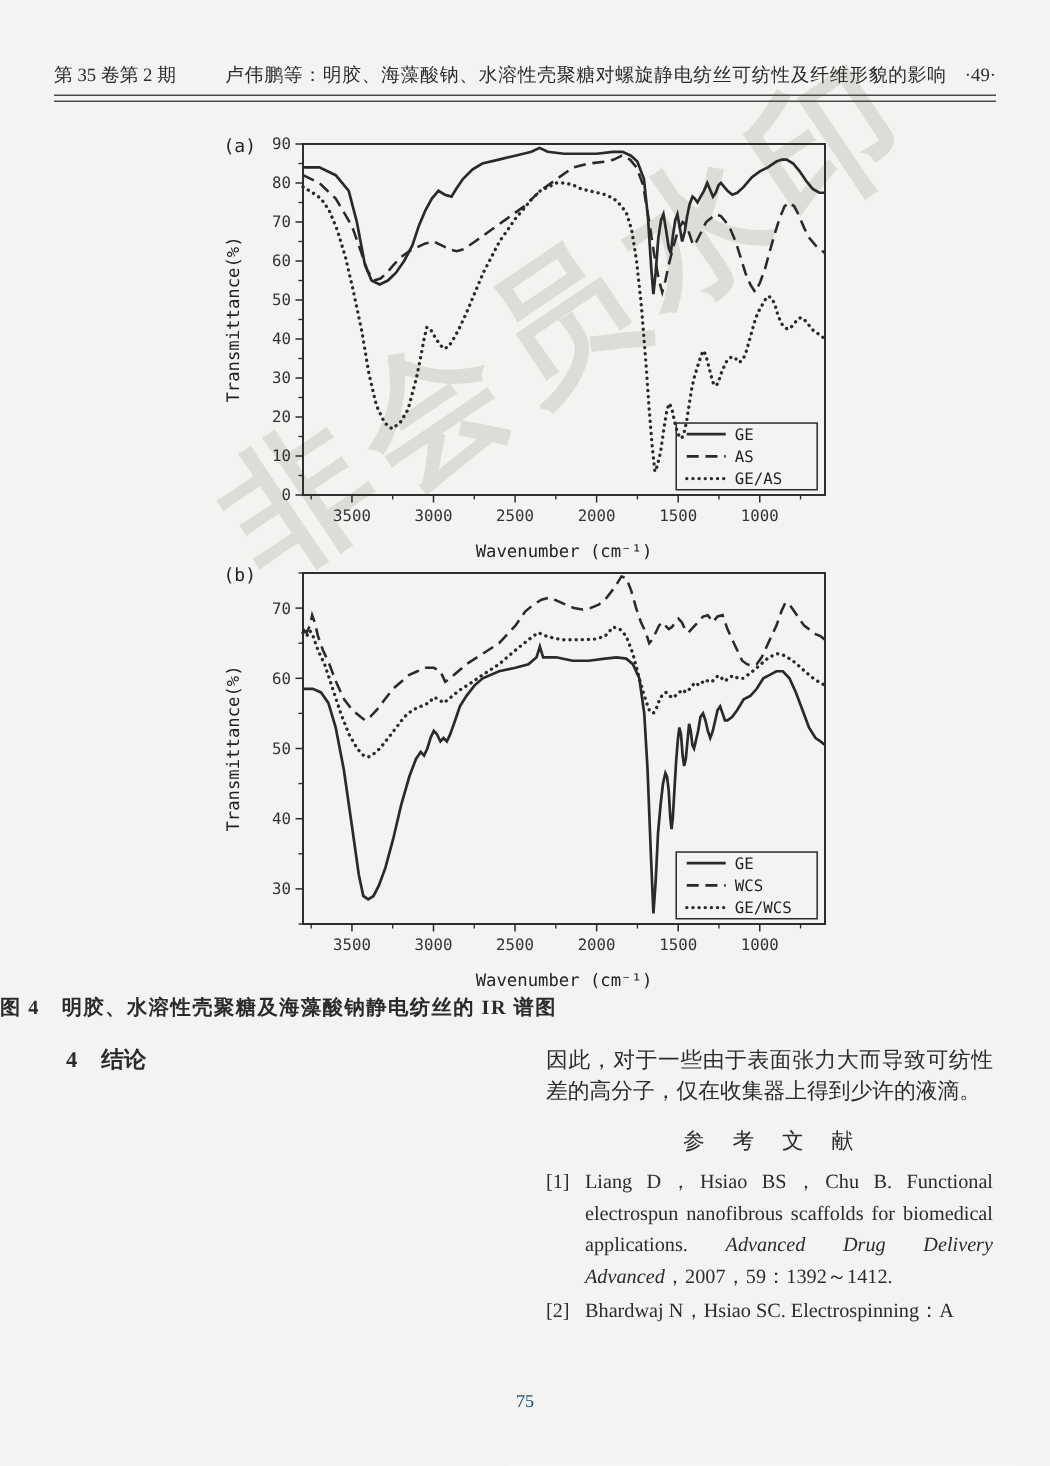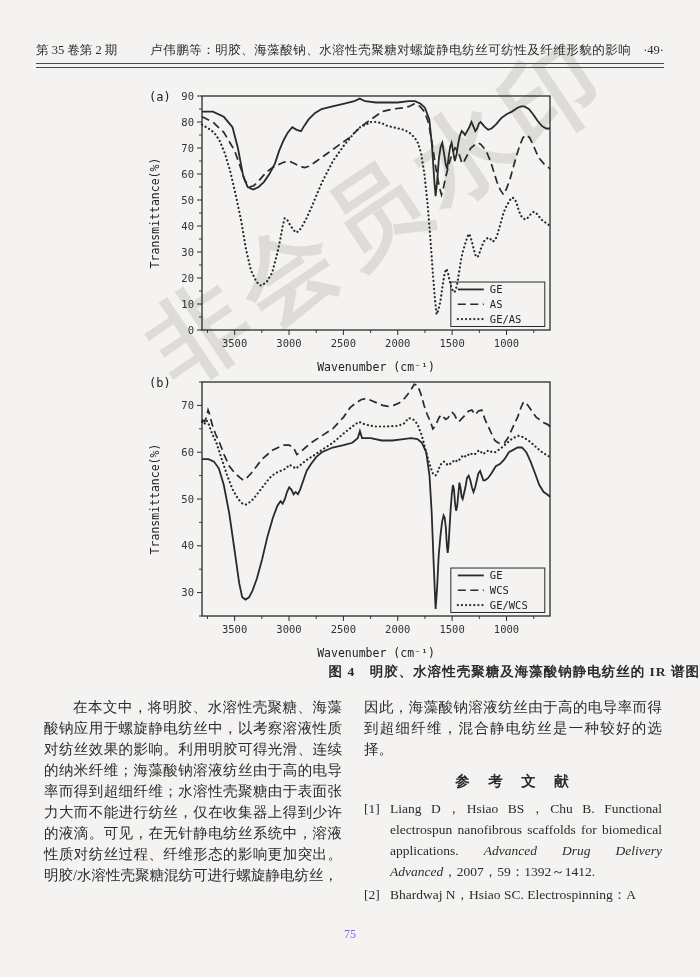--- a/index.html
+++ b/index.html
@@ -25,38 +25,38 @@
   }
   .chart{position:absolute;left:146px;width:420px;height:292px;z-index:1;}
   .chart-a{top:84px;}
   .chart-b{top:370px;}
   .tick{font:10.5px "DejaVu Sans Mono",monospace;fill:#333;}
   .axis-label{font:11.5px "DejaVu Sans Mono",monospace;fill:#222;}
   .panel-label{font:12px "DejaVu Sans Mono",monospace;fill:#222;}
   .legend-label{font:10.5px "DejaVu Sans Mono",monospace;fill:#222;}
   .caption{
     position:absolute;top:663px;left:0;right:0;z-index:1;
-    text-align:right;font-size:13.5px;font-weight:700;letter-spacing:1px;
+    text-align:left;font-size:13.5px;font-weight:700;letter-spacing:1px;
   }
   .columns{position:absolute;top:697px;left:44px;right:38px;z-index:1;display:flex;gap:22px;}
   .col{width:298px;}
   .sec-heading{font-size:15px;font-weight:700;margin:0 0 5px 0;}
   .sec-heading .num{margin-right:16px;}
   .body-par{font-size:14.5px;line-height:1.45;text-align:justify;margin:0;}
   .indent{text-indent:2em;}
   .ref-heading{
-    text-align:center;font-weight:700;font-size:14.5px;
+    text-align:center;font-weight:400;font-size:14.5px;
     margin:12px 0 8px 0;letter-spacing:2px;
   }
   .ref-item{
     font-size:13.5px;line-height:1.55;text-align:justify;
     padding-left:26px;position:relative;margin-bottom:2px;
   }
   .ref-label{position:absolute;left:0;}
-  .footer{position:absolute;top:927px;left:0;right:0;z-index:1;text-align:center;font-size:12px;color:#8b5cf6;}
+  .footer{position:absolute;top:927px;left:0;right:0;z-index:1;text-align:center;font-size:12px;color:#0c4a6e;}
 </style>
 </head>
 <body>
 
 <div class="page">
 
   <div class="watermark">非会员水印</div>
 
   <div class="header">
     <span>第 35 卷第 2 期</span>
@@ -178,24 +178,26 @@
       <line x1="311.82" y1="220.26" x2="337.82" y2="220.26" stroke="#2a2a2a" stroke-width="1.7" stroke-dasharray="8 4.5"></line>
       <text x="343.82" y="223.85999999999999" class="legend-label">WCS</text>
       <line x1="311.82" y1="235.08" x2="337.82" y2="235.08" stroke="#2a2a2a" stroke-width="2.2" stroke-dasharray="0.1 4" stroke-linecap="round"></line>
       <text x="343.82" y="238.68" class="legend-label">GE/WCS</text>
     </svg>
 
   <div class="caption">图 4　明胶、水溶性壳聚糖及海藻酸钠静电纺丝的 IR 谱图</div>
 
   <div class="columns">
     <div class="col">
-      <p class="body-par indent">在本文中，将明胶、水溶性壳聚糖、海藻酸钠应用于螺旋静电纺丝中，以考察溶液性质对纺丝效果的影响。利用明胶可得光滑、连续的纳米纤维；海藻酸钠溶液纺丝由于高的电导率而得到超细纤维；水溶性壳聚糖由于表面张力大而不能进行纺丝，仅在收集器上得到少许的液滴。可见，在无针静电纺丝系统中，溶液性质对纺丝过程、纤维形态的影响更加突出。明胶/水溶性壳聚糖混纺可进行螺旋静电纺丝，</p>
+      <div class="sec-heading">
+        <span class="num">4</span><span>结论</span>
+      </div>
     </div>
     <div class="col">
-      <p class="body-par">因此，海藻酸钠溶液纺丝由于高的电导率而得到超细纤维，混合静电纺丝是一种较好的选择。</p>
+      <p class="body-par">因此，对于一些由于表面张力大而导致可纺性差的高分子，仅在收集器上得到少许的液滴。</p>
       <div class="ref-heading">参　考　文　献</div>
       <div class="ref-item">
         <span class="ref-label">[1]</span><span>Liang D，Hsiao BS，Chu B. Functional electrospun nanofibrous scaffolds for biomedical applications. </span><i>Advanced Drug Delivery Advanced</i><span>，2007，59：1392～1412.</span>
       </div>
       <div class="ref-item">
         <span class="ref-label">[2]</span><span>Bhardwaj N，Hsiao SC. Electrospinning：A</span>
       </div>
     </div>
   </div>
 

